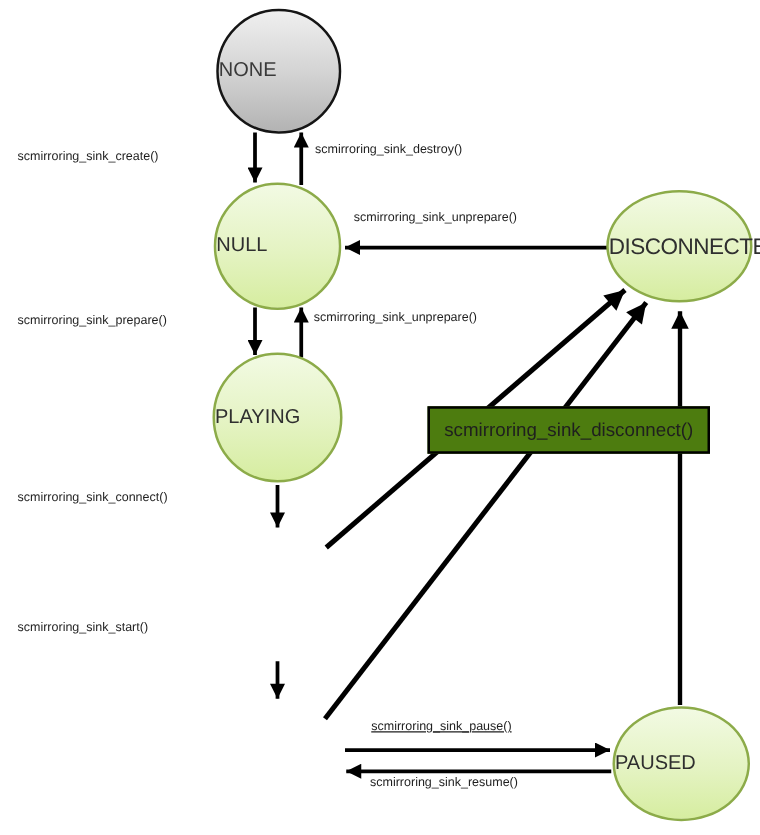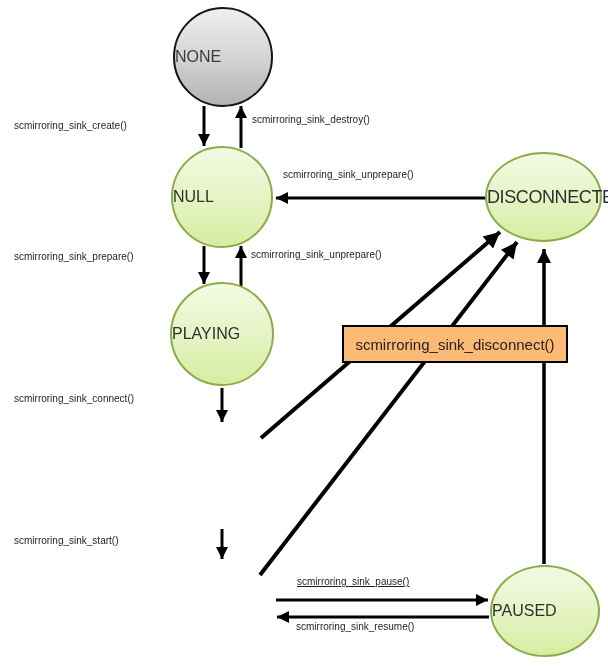--- a/index.html
+++ b/index.html
@@ -21,21 +21,21 @@
     background:linear-gradient(180deg,#efefef 0%,#d4d4d4 50%,#b3b3b3 100%);
     color:#3a3a3a;
   }
   .state.wide{font-size:18px;letter-spacing:-0.4px;}
   .edge-label{
     position:absolute;z-index:4;white-space:nowrap;
     font-size:10px;color:#1f1f1f;
   }
   .disconnect-box{
     position:absolute;z-index:3;left:342px;top:325px;width:226px;height:38px;
-    background:#fdba74;border:2px solid #000000;box-sizing:border-box;
+    background:#4d7c0f;border:2px solid #000000;box-sizing:border-box;
     display:flex;align-items:center;justify-content:center;
     font-size:15px;color:#1f1f1f;white-space:nowrap;
   }
 </style>
 </head>
 <body>
 
 <div class="stage">
 
   <svg class="arrow-layer" width="608" height="668" viewBox="0 0 608 668">
@@ -95,17 +95,17 @@
   <div class="disconnect-box">
     <span>scmirroring_sink_disconnect()</span>
   </div>
 
   <span class="edge-label" style="left:14px;top:120px;">scmirroring_sink_create()</span>
   <span class="edge-label" style="left:252px;top:114px;">scmirroring_sink_destroy()</span>
   <span class="edge-label" style="left:283px;top:169px;">scmirroring_sink_unprepare()</span>
   <span class="edge-label" style="left:14px;top:251px;">scmirroring_sink_prepare()</span>
   <span class="edge-label" style="left:251px;top:249px;">scmirroring_sink_unprepare()</span>
   <span class="edge-label" style="left:14px;top:393px;">scmirroring_sink_connect()</span>
-  <span class="edge-label" style="left:14px;top:535px;">scmirroring_sink_start()</span>
+  <span class="edge-label" style="left:14px;top:497px;">scmirroring_sink_start()</span>
   <span class="edge-label" style="left:297px;top:576px;text-decoration:underline;">scmirroring_sink_pause()</span>
   <span class="edge-label" style="left:296px;top:621px;">scmirroring_sink_resume()</span>
 
 </div>
 
 </body></html>

